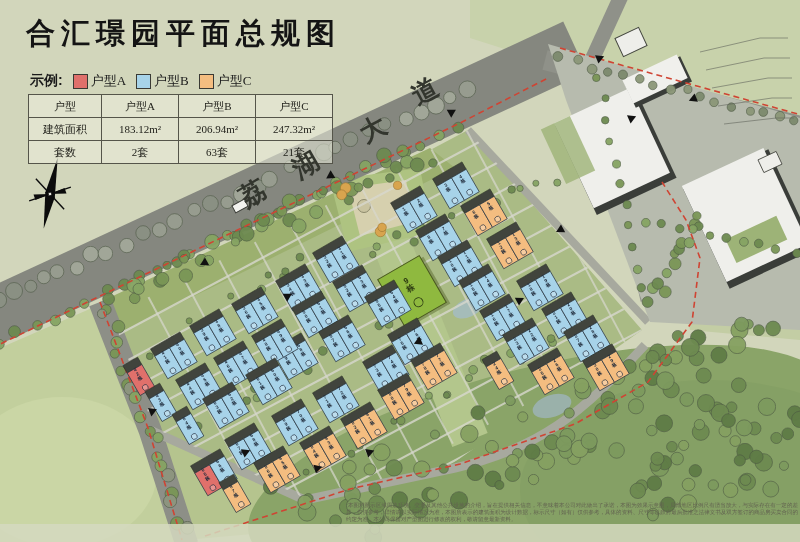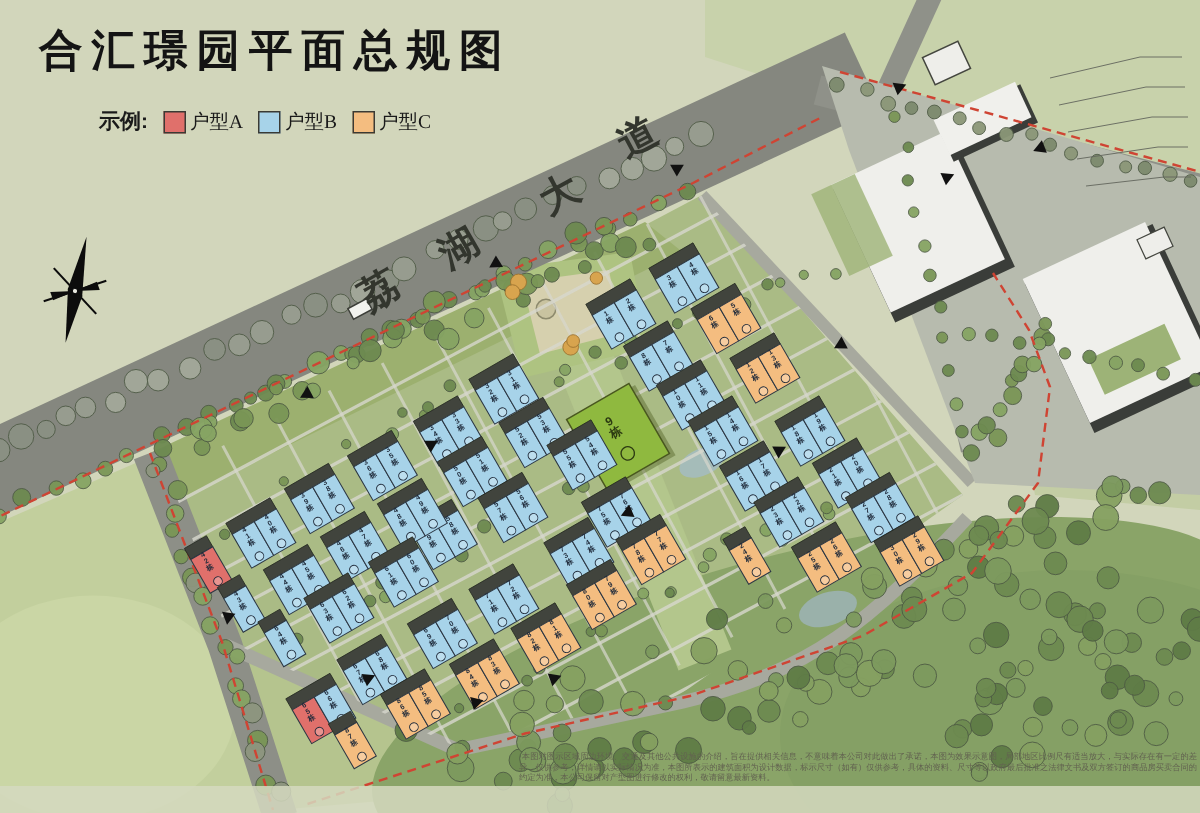--- a/index.html
+++ b/index.html
@@ -4,21 +4,21 @@
 <style>
   html,body{margin:0;padding:0;}
   body{width:800px;height:542px;overflow:hidden;position:relative;
        font-family:"Liberation Sans",sans-serif;background:#d2d6bb;}
   #stage{position:absolute;left:0;top:0;width:800px;height:542px;}
   #mapsvg{position:absolute;left:0;top:0;}
   .ovl{position:absolute;}
   #title{left:26px;top:14px;font-size:29px;font-weight:bold;color:#141414;
          letter-spacing:6px;font-family:Liberation Mono, monospace;}
   #legend{left:30px;top:72px;font-size:13px;color:#1a1a1a;display:flex;align-items:center;gap:10px;}
-  #legend .pfx{font-weight:bold;font-size:14px;margin-left:36px;}
+  #legend .pfx{font-weight:bold;font-size:14px;}
   .sw{display:inline-block;width:13px;height:13px;border:1.5px solid #3a3a34;
       vertical-align:-2px;margin-right:3px;}
   .litem{display:flex;align-items:center;font-family:"Liberation Serif",serif;}
   #htable{left:28px;top:94px;border-collapse:collapse;background:rgba(236,238,222,0.55);
           font-family:"Liberation Serif",serif;font-size:11px;color:#22221c;}
   #htable td{border:1px solid #55554a;text-align:center;padding:0;width:76px;height:22px;}
   #htable td:first-child{width:72px;}
   .roadchar{position:absolute;font-size:26px;color:#33362e;font-weight:600;
             font-family:"Liberation Serif",serif;}
   #disc{left:346px;top:502px;width:452px;font-size:5.5px;line-height:7px;color:#626250;
@@ -958,20 +958,42 @@
     <span class="litem">
       <span class="sw" id="sw1" style="background: rgb(167, 211, 233);"></span>
       <span>户型B</span>
     </span>
     <span class="litem">
       <span class="sw" id="sw2" style="background: rgb(244, 189, 128);"></span>
       <span>户型C</span>
     </span>
   </div>
 
+  <table id="htable" class="ovl">
+    <tbody>
+        <tr>
+      <td>户型</td>
+      <td>户型A</td>
+      <td>户型B</td>
+      <td>户型C</td>
+    </tr>
+    <tr>
+      <td>建筑面积</td>
+      <td>183.12m²</td>
+      <td>206.94m²</td>
+      <td>247.32m²</td>
+    </tr>
+    <tr>
+      <td>套数</td>
+      <td>2套</td>
+      <td>63套</td>
+      <td>21套</td>
+    </tr>
+  </tbody>
+    </table>
 
   <div class="roadchar ovl" style="left:240px;top:176px;transform:rotate(-30deg);">荔</div>
   <div class="roadchar ovl" style="left:293px;top:148px;transform:rotate(-30deg);">湖</div>
   <div class="roadchar ovl" style="left:360px;top:112px;transform:rotate(-28deg);">大</div>
   <div class="roadchar ovl" style="left:412px;top:74px;transform:rotate(-28deg);">道</div>
 
   <div id="disc" class="ovl">
     <span>·本图对图示区域周边环境、交通及其他公共设施的介绍，旨在提供相关信息，不意味着本公司对此做出了承诺，本图为效果示意图，局部地区比例尺有适当放大，与实际存在有一定的差异，仅供参考，详情请以实际情况为准，本图所表示</span><span>的建筑面积为设计数据，标示尺寸（如有）仅供参考，具体的资料、尺寸等以政府最后批准之法律文书及双方签订的商品房买卖合同的约定为准，本公司保留对产型图进行修改的权利，敬请留意最新资料。</span>
   </div>
 </div>

